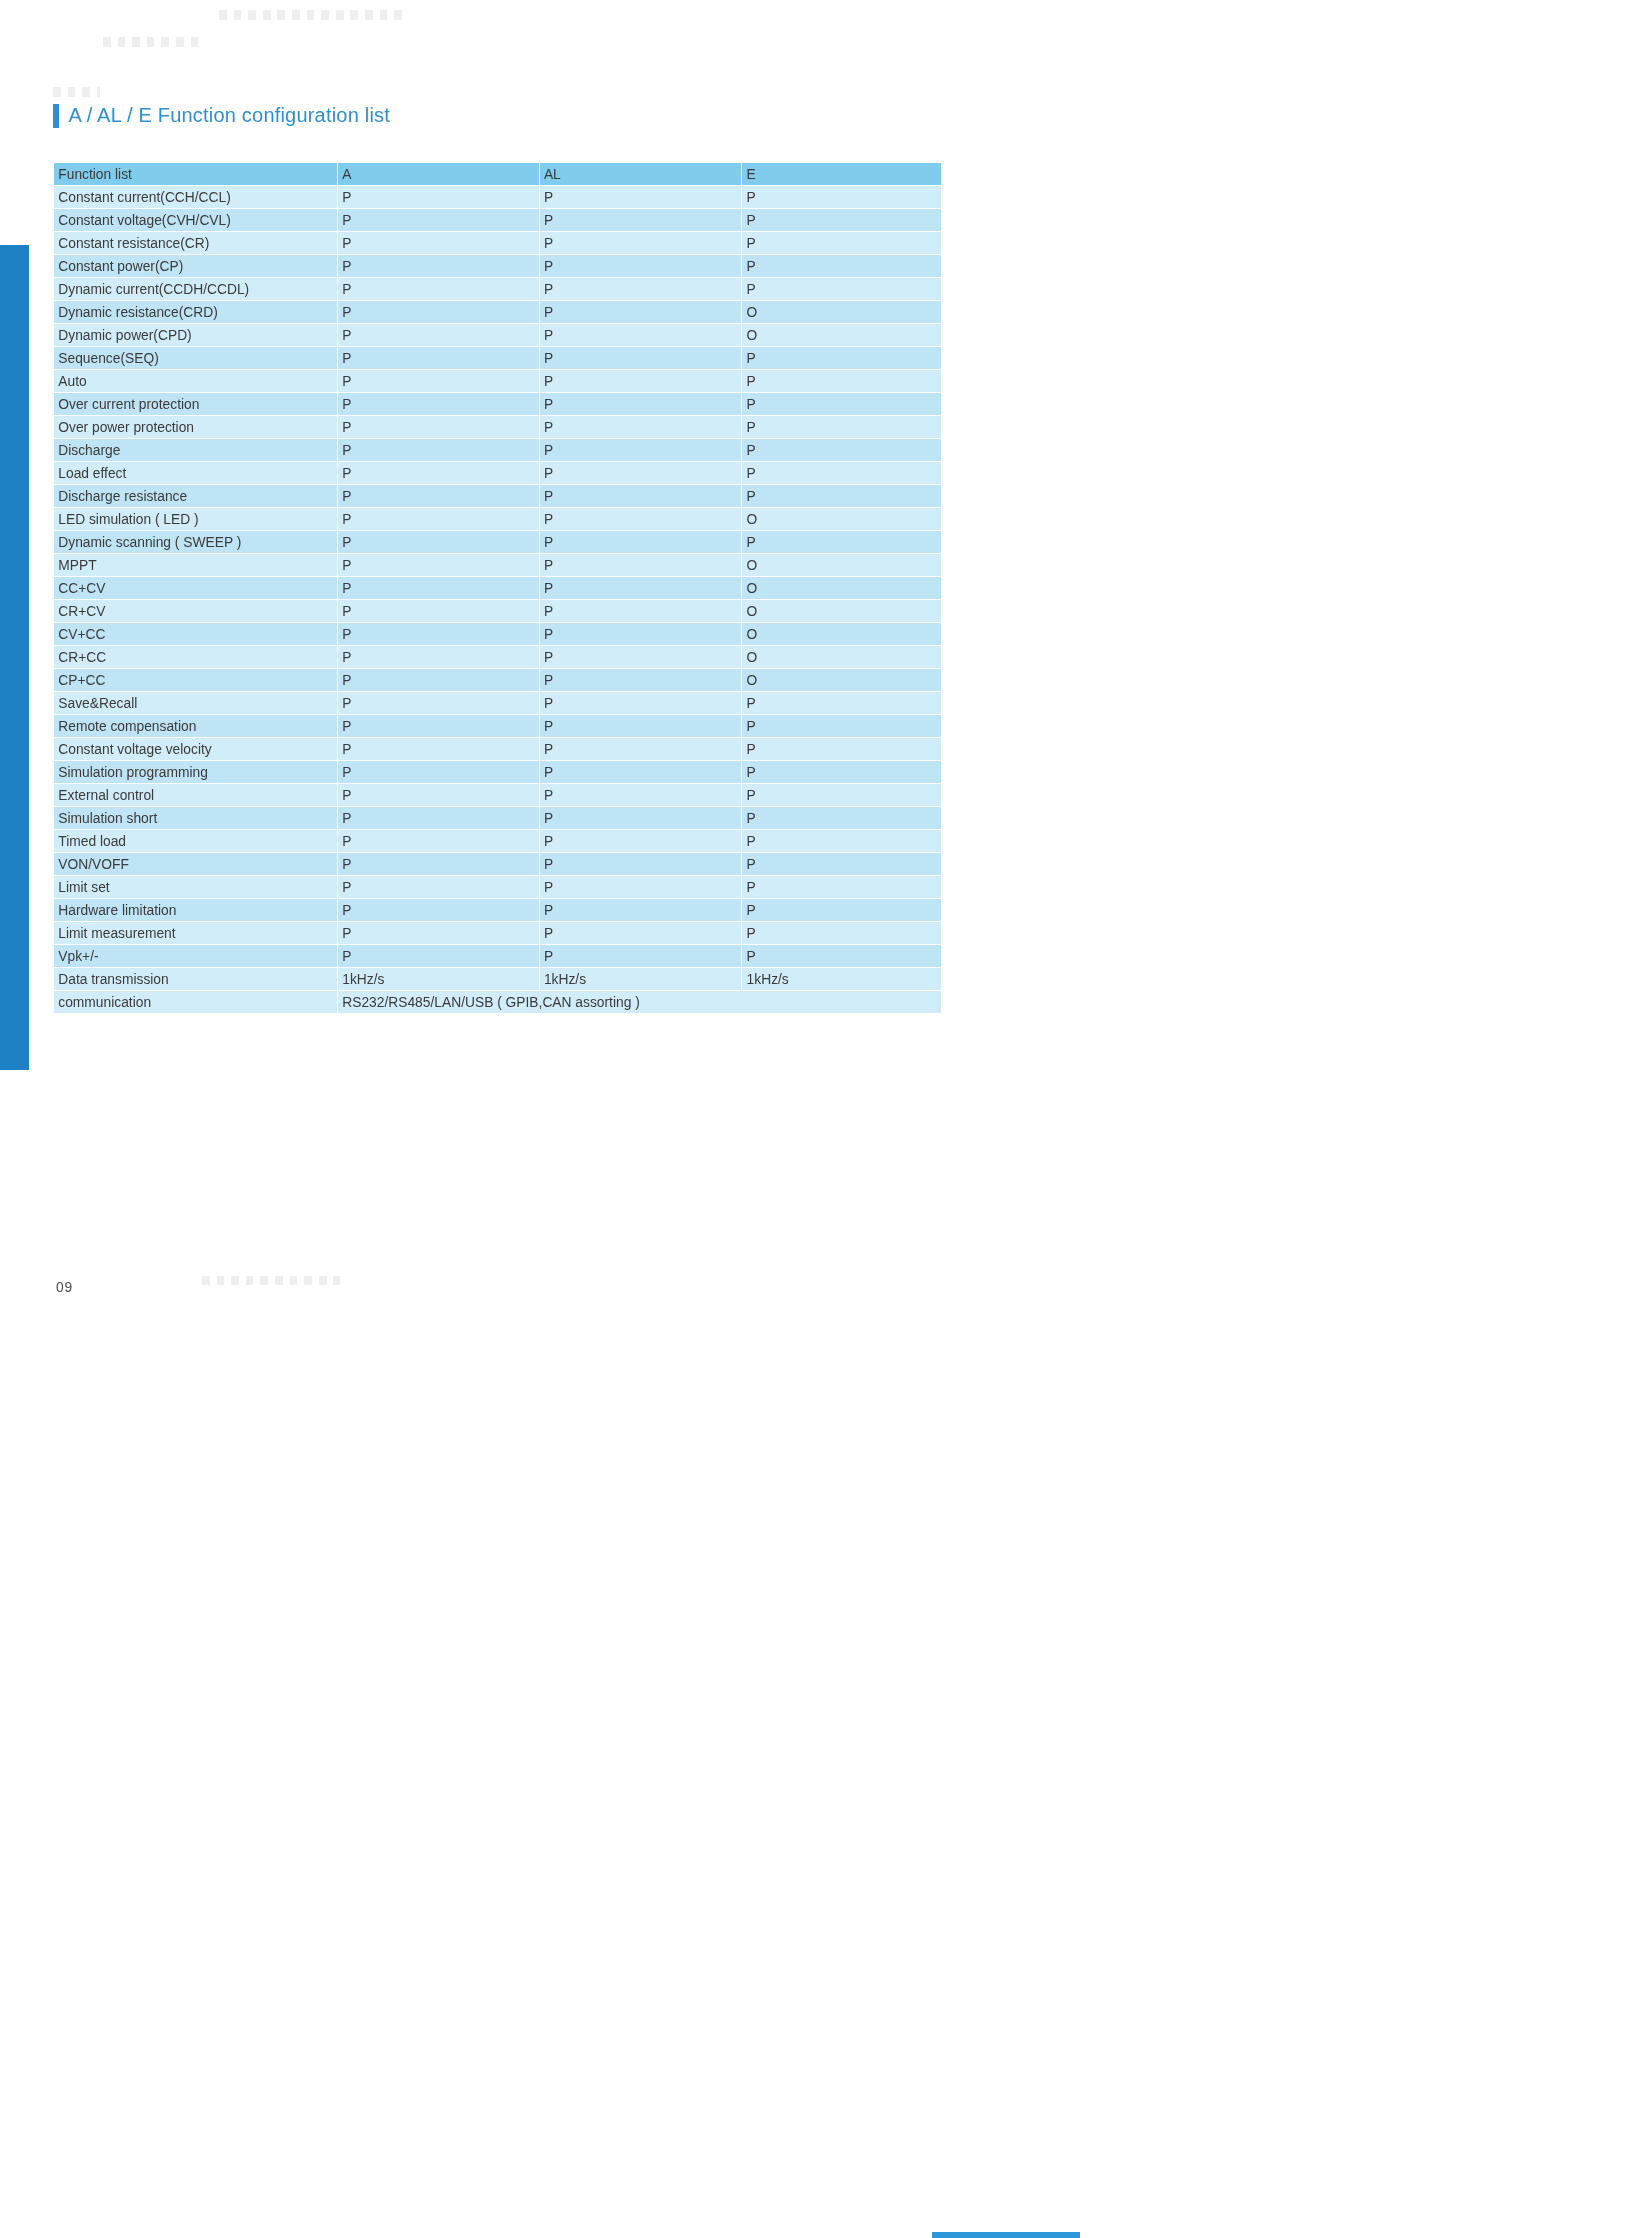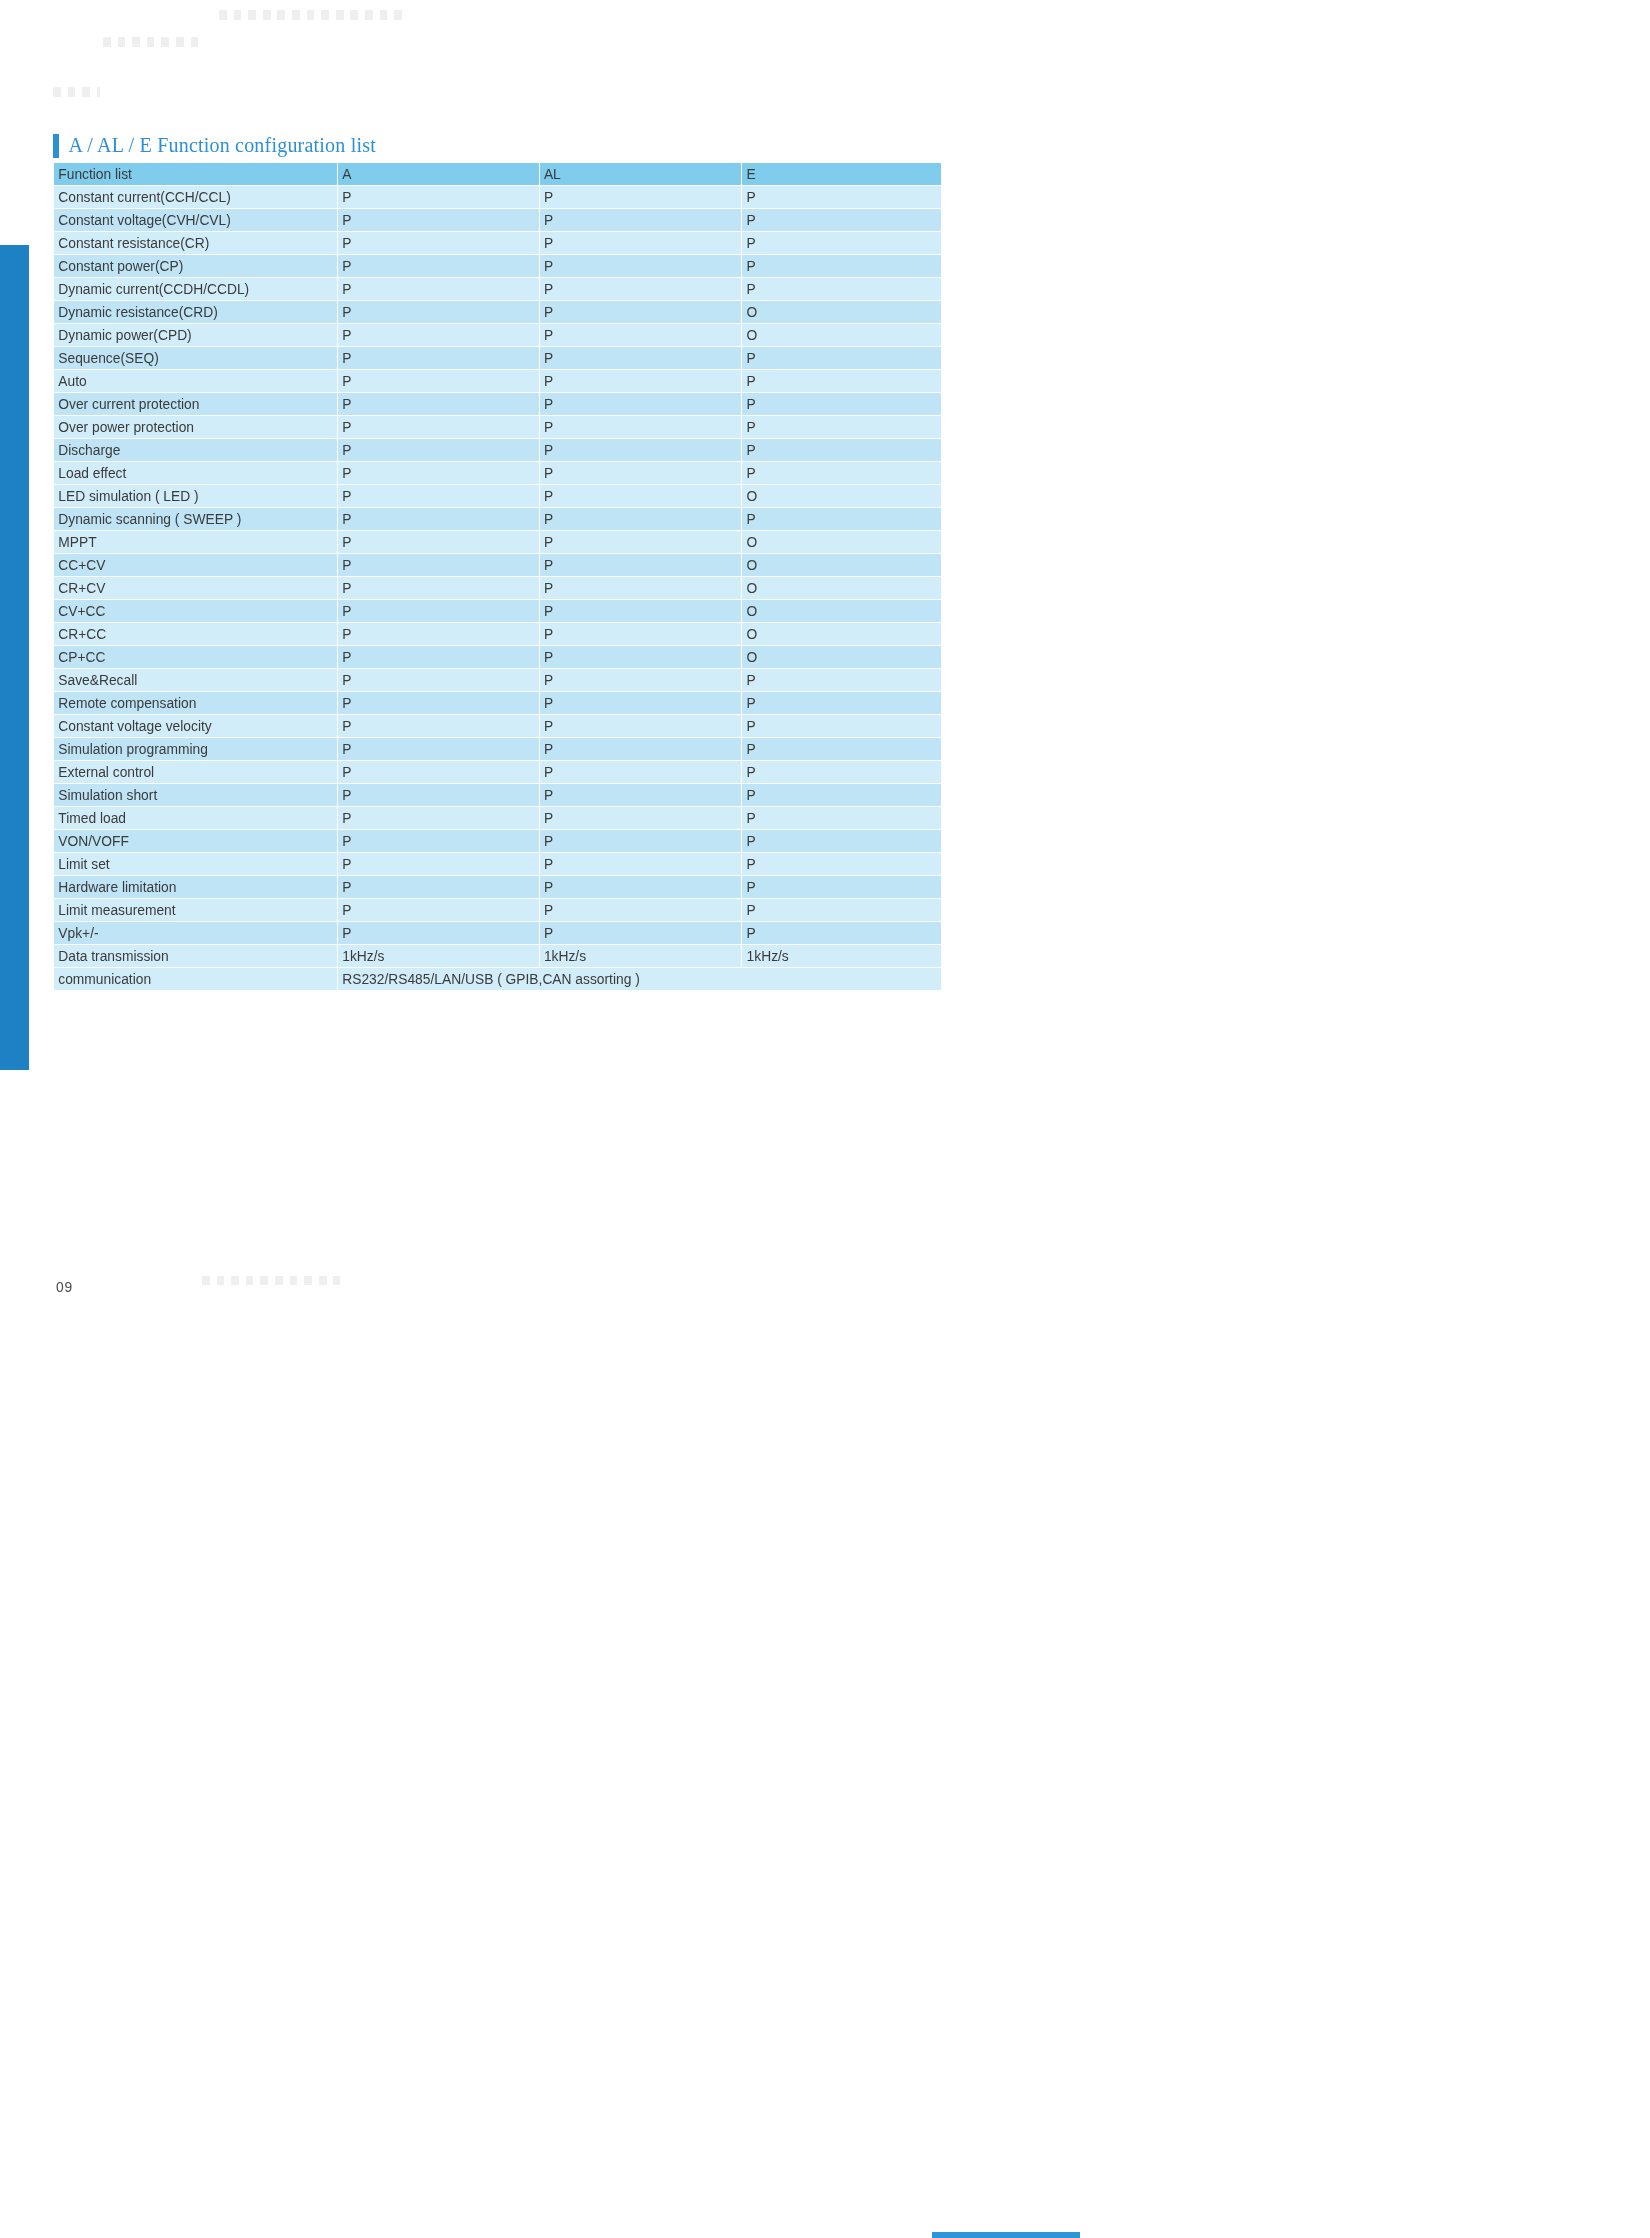--- a/index.html
+++ b/index.html
@@ -16,25 +16,23 @@
   .side-strip {
     position: absolute;
     left: 0; top: 245px;
     width: 29px; height: 825px;
     background: #1e81c4;
   }
 
   
   .title-row {
     position: absolute;
-    left: 53px; top: 132px;
+    left: 53px; top: 104px;
     display: flex;
-    align-items: center;
     height: 27.5px;
-    font-family: Liberation Serif, serif;
   }
   .title-bar {
     display: inline-block;
     width: 6px; height: 24px;
     background: #2d90d4;
     margin-right: 9.5px;
   }
   .title {
     font-size: 20px;
     font-weight: normal;
@@ -198,20 +196,26 @@
           <td>P</td>
           <td>P</td>
           <td>P</td>
         </tr>
         <tr class="row-even">
           <td>Load effect</td>
           <td>P</td>
           <td>P</td>
           <td>P</td>
         </tr>
+        <tr class="row-odd">
+          <td>Discharge resistance</td>
+          <td>P</td>
+          <td>P</td>
+          <td>P</td>
+        </tr>
         <tr class="row-even">
           <td>LED simulation ( LED )</td>
           <td>P</td>
           <td>P</td>
           <td>O</td>
         </tr>
         <tr class="row-odd">
           <td>Dynamic scanning ( SWEEP )</td>
           <td>P</td>
           <td>P</td>

